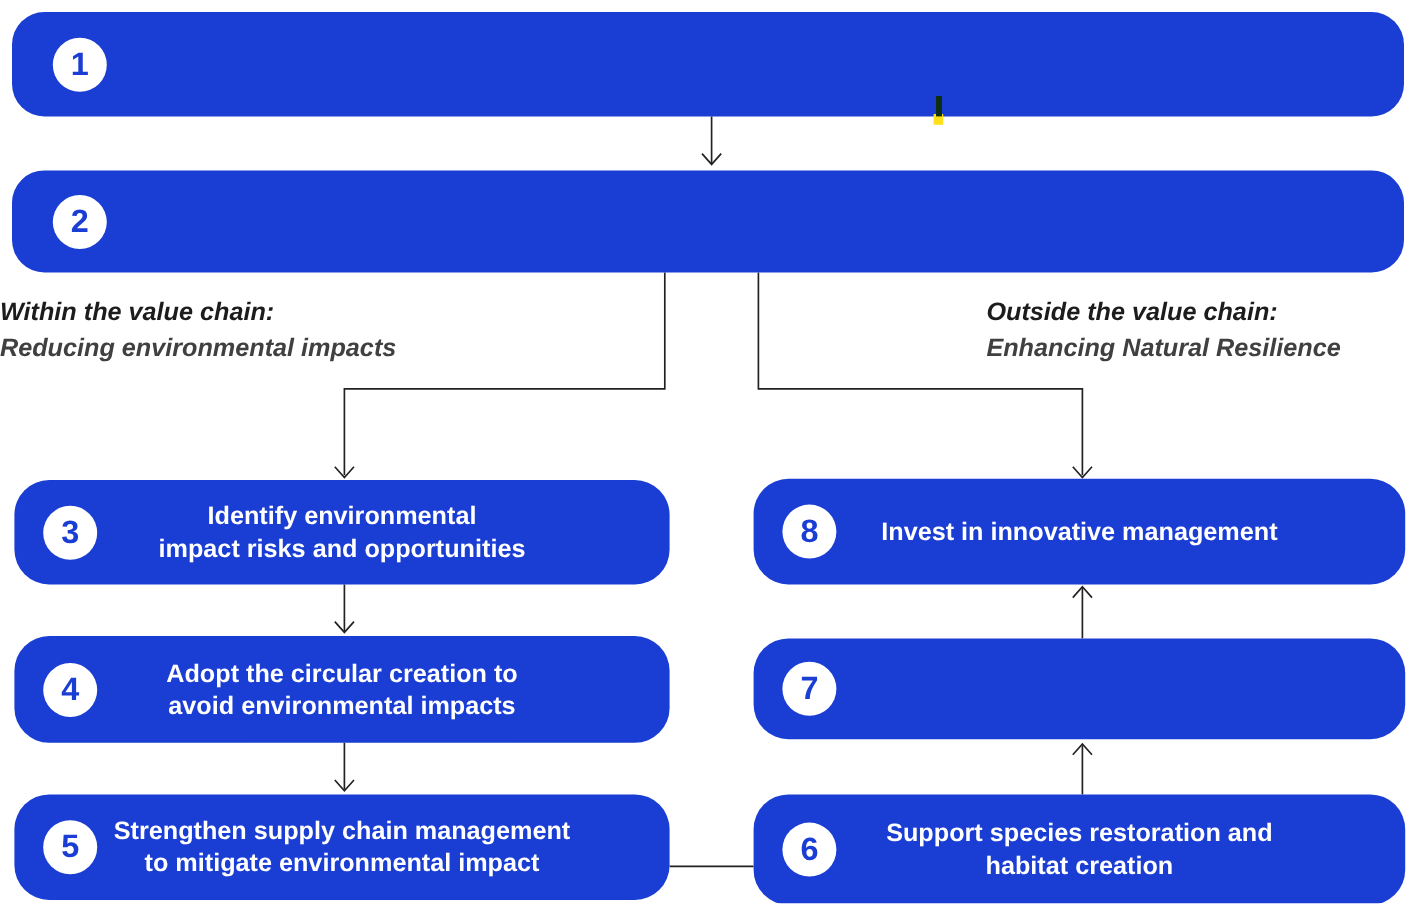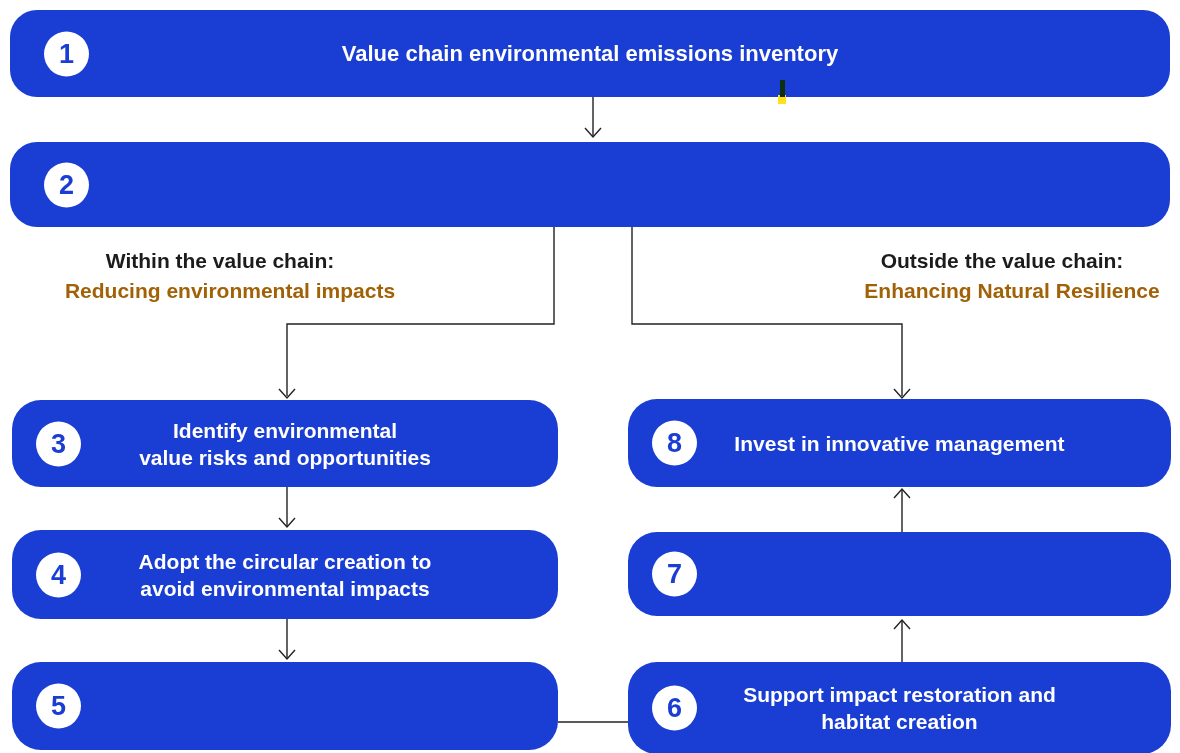--- a/index.html
+++ b/index.html
@@ -14,23 +14,23 @@
   }
   .bar-text{font-size:22px;text-align:center;white-space:pre-line;}
   .box-text{font-size:21px;line-height:27px;text-align:center;white-space:pre-line;}
   .num{
     position:absolute;width:45px;height:45px;background:#ffffff;border-radius:50%;
     display:flex;align-items:center;justify-content:center;
     color:#1a3dd3;font-size:27px;top:50%;transform:translateY(-50%);
   }
   .num-bar{left:34px;}
   .num-box{left:24px;}
-  .branch-label{position:absolute;text-align:center;font-size:21px;line-height:30px;}
+  .branch-label{position:absolute;text-align:left;font-size:21px;line-height:30px;font-style:italic;}
   .branch-heading{color:#1c1c1c;}
-  .branch-sub{color:#a16207;margin-left:20px;}
+  .branch-sub{color:#404040;}
   svg.connectors{position:absolute;left:0;top:0;width:1180px;height:753px;pointer-events:none;}
   .mark-yellow{position:absolute;left:778px;top:95px;width:8px;height:9px;background:#ffe01a;}
   .mark-dark{position:absolute;left:780px;top:80px;width:5px;height:17px;background:#0f2f12;}
 </style>
 </head>
 <body>
 
 <div class="canvas">
 
   <svg class="connectors" viewBox="0 0 1180 753" fill="none" stroke="#222222" stroke-width="1.4">
@@ -64,21 +64,20 @@
     </g>
     <g>
       <path d="M558,722 H628"></path>
     </g>
   </svg>
 
   <div class="bluebox" style="left:10px;top:10px;width:1160px;height:87px;">
     <div class="num num-bar">
       <span>1</span>
     </div>
-    <div class="bar-text">Value chain environmental emissions inventory</div>
   </div>
 
   <div class="mark-yellow"></div>
   <div class="mark-dark"></div>
 
   <div class="bluebox" style="left:10px;top:142px;width:1160px;height:85px;">
     <div class="num num-bar">
       <span>2</span>
     </div>
   </div>
@@ -90,51 +89,53 @@
   <div class="branch-label" style="left:822px;top:246px;width:360px;">
     <div class="branch-heading">Outside the value chain:</div>
     <div class="branch-sub">Enhancing Natural Resilience</div>
   </div>
 
   <div class="bluebox" style="left:12px;top:400px;width:546px;height:87px;border-radius:29px;">
     <div class="num num-box">
       <span>3</span>
     </div>
     <div class="box-text">Identify environmental
-value risks and opportunities</div>
+impact risks and opportunities</div>
   </div>
 
   <div class="bluebox" style="left:12px;top:530px;width:546px;height:89px;border-radius:29px;">
     <div class="num num-box">
       <span>4</span>
     </div>
     <div class="box-text">Adopt the circular creation to
 avoid environmental impacts</div>
   </div>
 
   <div class="bluebox" style="left:12px;top:662px;width:546px;height:88px;border-radius:29px;">
     <div class="num num-box">
       <span>5</span>
     </div>
+    <div class="box-text">Strengthen supply chain management
+to mitigate environmental impact</div>
   </div>
 
   <div class="bluebox" style="left:628px;top:399px;width:543px;height:88px;border-radius:29px;">
     <div class="num num-box">
       <span>8</span>
     </div>
     <div class="box-text">Invest in innovative management</div>
   </div>
 
   <div class="bluebox" style="left:628px;top:532px;width:543px;height:84px;border-radius:29px;">
     <div class="num num-box">
       <span>7</span>
     </div>
   </div>
 
   <div class="bluebox" style="left:628px;top:662px;width:543px;height:92px;border-radius:29px;">
     <div class="num num-box">
       <span>6</span>
     </div>
-    <div class="box-text">Support impact restoration and
+    <div class="box-text">Support species restoration and
 habitat creation</div>
   </div>
 
 </div>
 
 </body></html>

